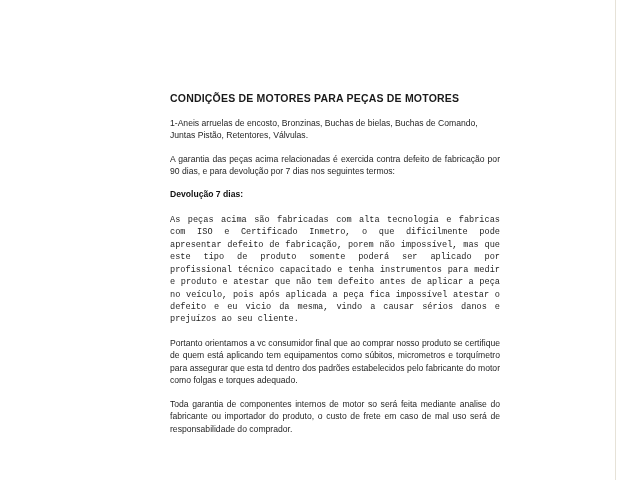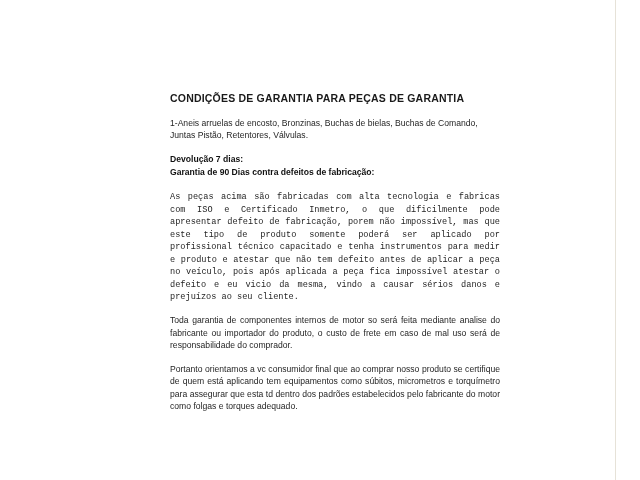--- a/index.html
+++ b/index.html
@@ -72,32 +72,32 @@
   .spacer-sm {
     height: 4px;
   }
 </style>
 </head>
 <body>
 
 <div id="page">
   <div id="doc">
 
-    <h1 class="doc-title">CONDIÇÕES DE GARANTIA PARA PEÇAS DE GARANTIA</h1>
+    <h1 class="doc-title">CONDIÇÕES DE MOTORES PARA PEÇAS DE MOTORES</h1>
 
     <p class="para lead">1-Aneis arruelas de encosto, Bronzinas, Buchas de bielas, Buchas de Comando, Juntas Pistão, Retentores, Válvulas.</p>
 
+    <p class="para">A garantia das peças acima relacionadas é exercida contra defeito de fabricação por 90 dias, e para devolução por 7 dias nos seguintes termos:</p>
 
     <p class="heading">Devolução 7 dias:</p>
 
 
-    <p class="heading">Garantia de 90 Dias contra defeitos de fabricação:</p>
 
     <div class="spacer-sm"></div>
 
     <p class="para tight">As peças acima são fabricadas com alta tecnologia e fabricas com ISO e Certificado Inmetro, o que dificilmente pode apresentar defeito de fabricação, porem não impossível, mas que este tipo de produto somente poderá ser aplicado por profissional técnico capacitado e tenha instrumentos para medir e produto e atestar que não tem defeito antes de aplicar a peça no veículo, pois após aplicada a peça fica impossível atestar o defeito e eu  vicio da mesma, vindo a causar sérios danos e prejuízos ao seu cliente.</p>
 
+    <p class="para">Portanto orientamos a vc consumidor final que ao comprar nosso produto se certifique de quem está aplicando tem equipamentos como súbitos, micrometros e torquímetro para assegurar que esta td dentro dos padrões estabelecidos pelo fabricante do motor como folgas e torques adequado.</p>
+
     <p class="para">Toda garantia de componentes internos de motor so será feita mediante analise do fabricante ou importador do produto, o custo de frete em caso de mal uso será de responsabilidade do comprador.</p>
-
-    <p class="para">Portanto orientamos a vc consumidor final que ao comprar nosso produto se certifique de quem está aplicando tem equipamentos como súbitos, micrometros e torquímetro para assegurar que esta td dentro dos padrões estabelecidos pelo fabricante do motor como folgas e torques adequado.</p>
 
   </div>
 </div>
 
 </body></html>

